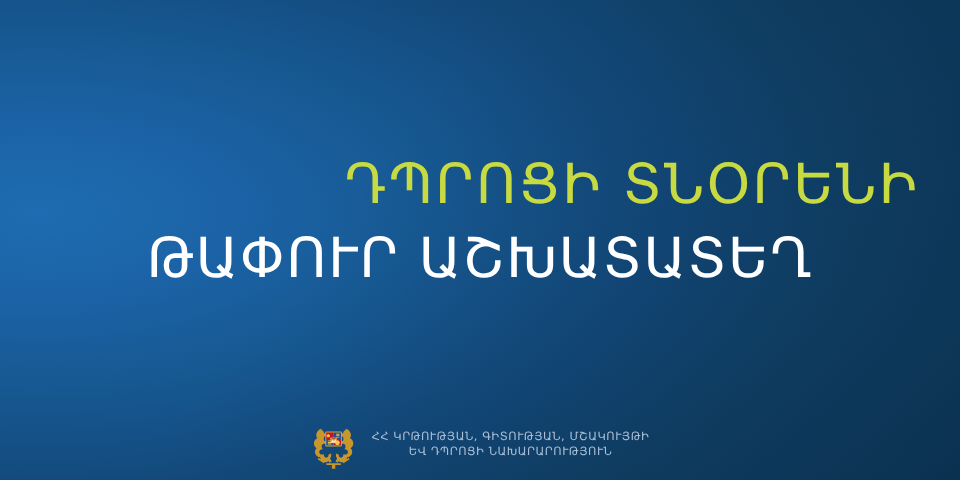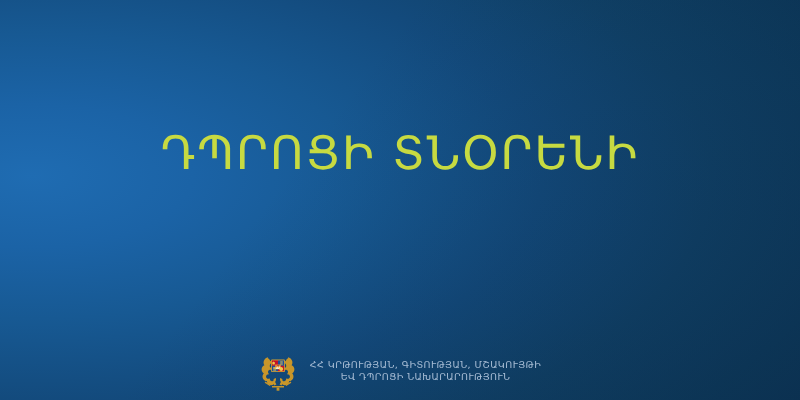--- a/index.html
+++ b/index.html
@@ -60,20 +60,21 @@
     font-weight: 400;
     font-size: 46px;
     line-height: 62px;
     letter-spacing: 2.0px;
     white-space: nowrap;
     text-rendering: geometricPrecision;
   }
 
   .headline-line.is-accent {
     color: #c7da41;
+    text-align: right;
   }
 
   .headline-line.is-light {
     color: #ffffff;
     letter-spacing: 1.4px;
   }
 
   
   .footer {
     position: absolute;
@@ -110,20 +111,21 @@
     white-space: nowrap;
   }
 </style>
 </head>
 <body>
 
 <div id="banner">
 
   <div class="headline-block">
     <div class="headline-line is-accent">ԴՊՐՈՑԻ ՏՆՕՐԵՆԻ</div>
+    <div class="headline-line is-light">ԹԱՓՈՒՐ ԱՇԽԱՏԱՏԵՂ</div>
   </div>
 
   <div class="footer">
 
     <span class="emblem-wrap">
       <svg class="emblem" viewBox="0 0 38 42" xmlns="http://www.w3.org/2000/svg" aria-hidden="true">
 
         <g fill="#c8962a">
 
           <path d="M9.0 7.2c-2.0 0.4-3.6 1.9-4.2 3.8-0.5 1.6-0.2 3.1 0.6 4.3-1.4 0.6-2.4 1.8-2.7 3.3-0.4 2.0 0.5 3.9 2.1 4.9-1.0 1.0-1.5 2.4-1.2 3.9 0.4 2.1 2.2 3.6 4.2 3.7 0.1 1.6 1.0 3.0 2.4 3.7 1.6 0.8 3.4 0.5 4.6-0.6l0.6 1.4 2.0-1.0-1.3-2.6c0.9-1.1 1.2-2.6 0.7-4.0l-2.2 0.9c0.3 1.0-0.2 2.0-1.2 2.3-1.1 0.3-2.2-0.3-2.4-1.4l-0.2-1.2-1.2 0.2c-1.2 0.2-2.3-0.6-2.5-1.8-0.2-1.1 0.5-2.1 1.5-2.4l1.3-0.3-0.6-1.2c-0.6-1.1-0.2-2.5 0.9-3.1 1.0-0.6 2.3-0.3 3.0 0.6l1.8-1.4c-0.9-1.2-2.3-1.8-3.7-1.7-0.6-0.9-0.7-2.1-0.2-3.1 0.6-1.2 1.9-1.8 3.1-1.5l0.6-2.2c-1.3-0.3-2.6-0.1-3.7 0.6 0.0-1.4-0.9-2.6-2.2-3.0z"></path>

